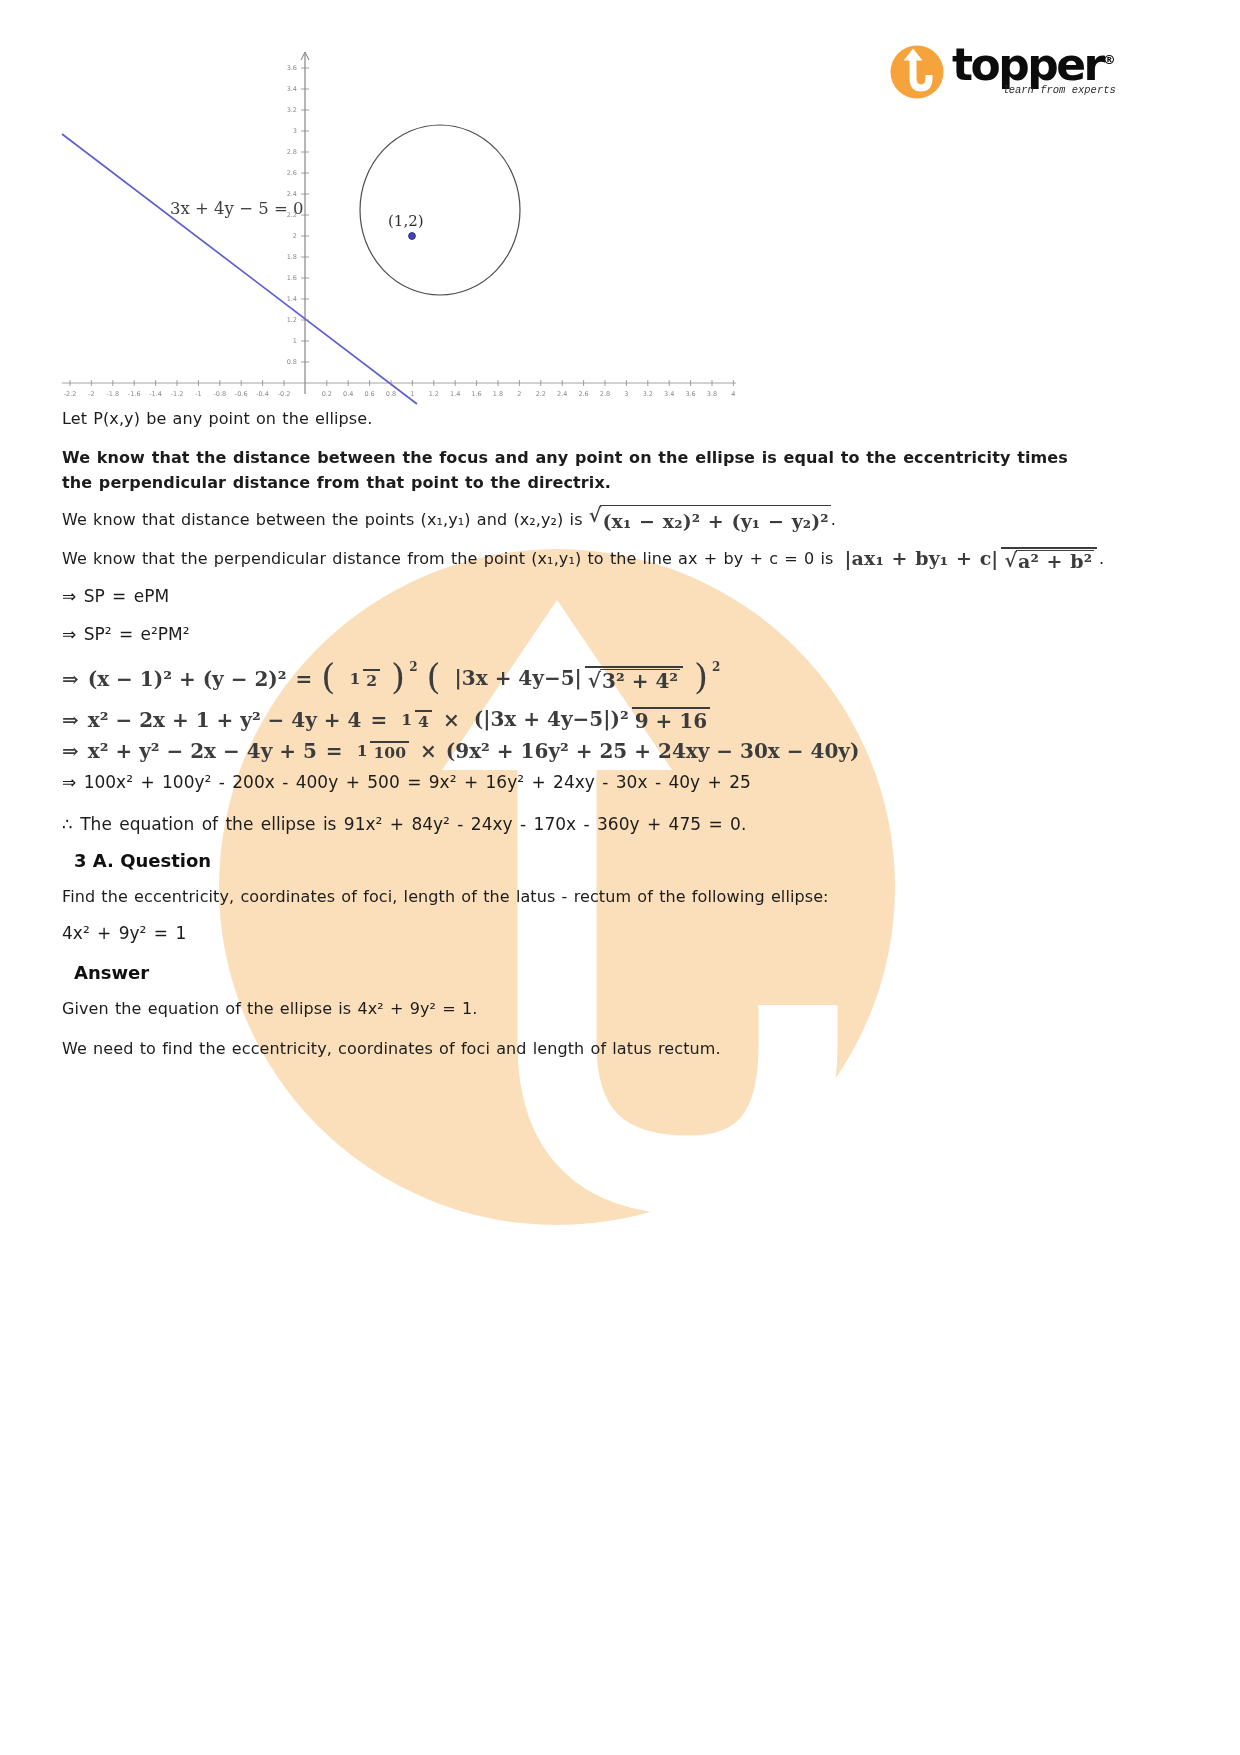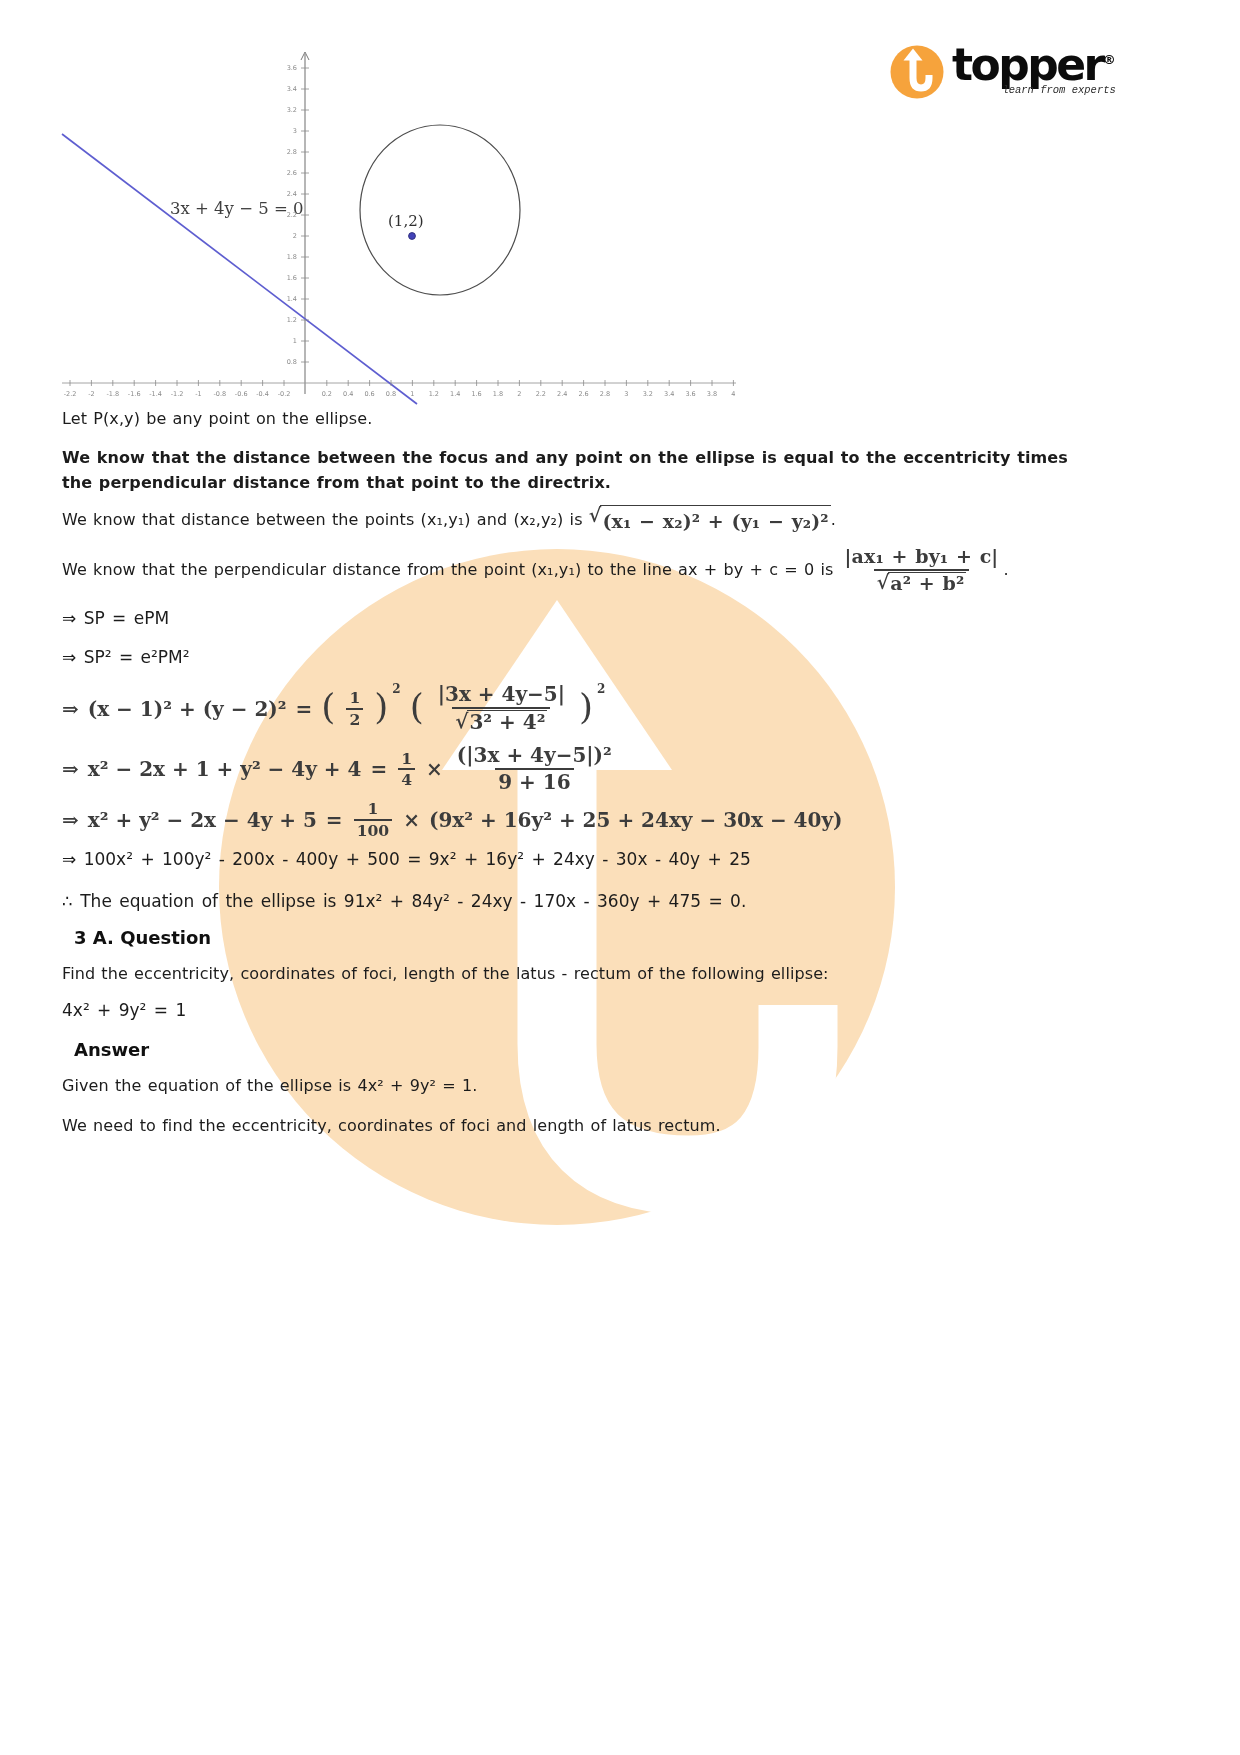--- a/index.html
+++ b/index.html
@@ -25,21 +25,21 @@
   
   .content{position:absolute;left:62px;top:406px;width:1122px;z-index:2;}
   .para{margin:0;font-size:16px;line-height:1.6;letter-spacing:0.1px;word-spacing:1px;}
   .sline{margin:0;font-size:17px;line-height:1.4;word-spacing:2px;}
   .head{margin:12px;font-size:18px;font-weight:700;color:#101010;}
   .mser{font-family:"DejaVu Serif","Liberation Serif",serif;font-weight:700;color:#3c3c3c;}
 
   .math-row{display:flex;align-items:center;gap:9px;font-size:20px;}
   .math-row sup{align-self:flex-start;font-size:0.6em;line-height:1;margin:0 0 0 -5px;}
   .bigp{font-size:1.8em;font-weight:400;line-height:1;transform:translateY(-2px);}
-  .frac{display:inline-flex;flex-direction:column;align-items:center;text-align:center;
+  .frac{display:inline-flex;flex-direction:row;align-items:center;text-align:center;
         vertical-align:middle;margin:0 2px;line-height:1.15;}
   .frac .num{padding:0 3px 1px;}
   .frac .den{border-top:2px solid currentColor;padding:1px 3px 0;}
   .frac.sm{font-size:0.78em;}
   .sq{display:inline-flex;align-items:flex-start;}
   .sq .sign{line-height:1.15;margin-right:-1px;}
   .sq .rad{border-top:1.8px solid currentColor;padding:0 2px;}
   .inline-math{display:inline-flex;vertical-align:middle;align-items:center;font-size:19px;}
 
   .mb13{margin-bottom:13px;} .mb9{margin-bottom:9px;font-weight:bold;} .mb10{margin-bottom:10px;}

